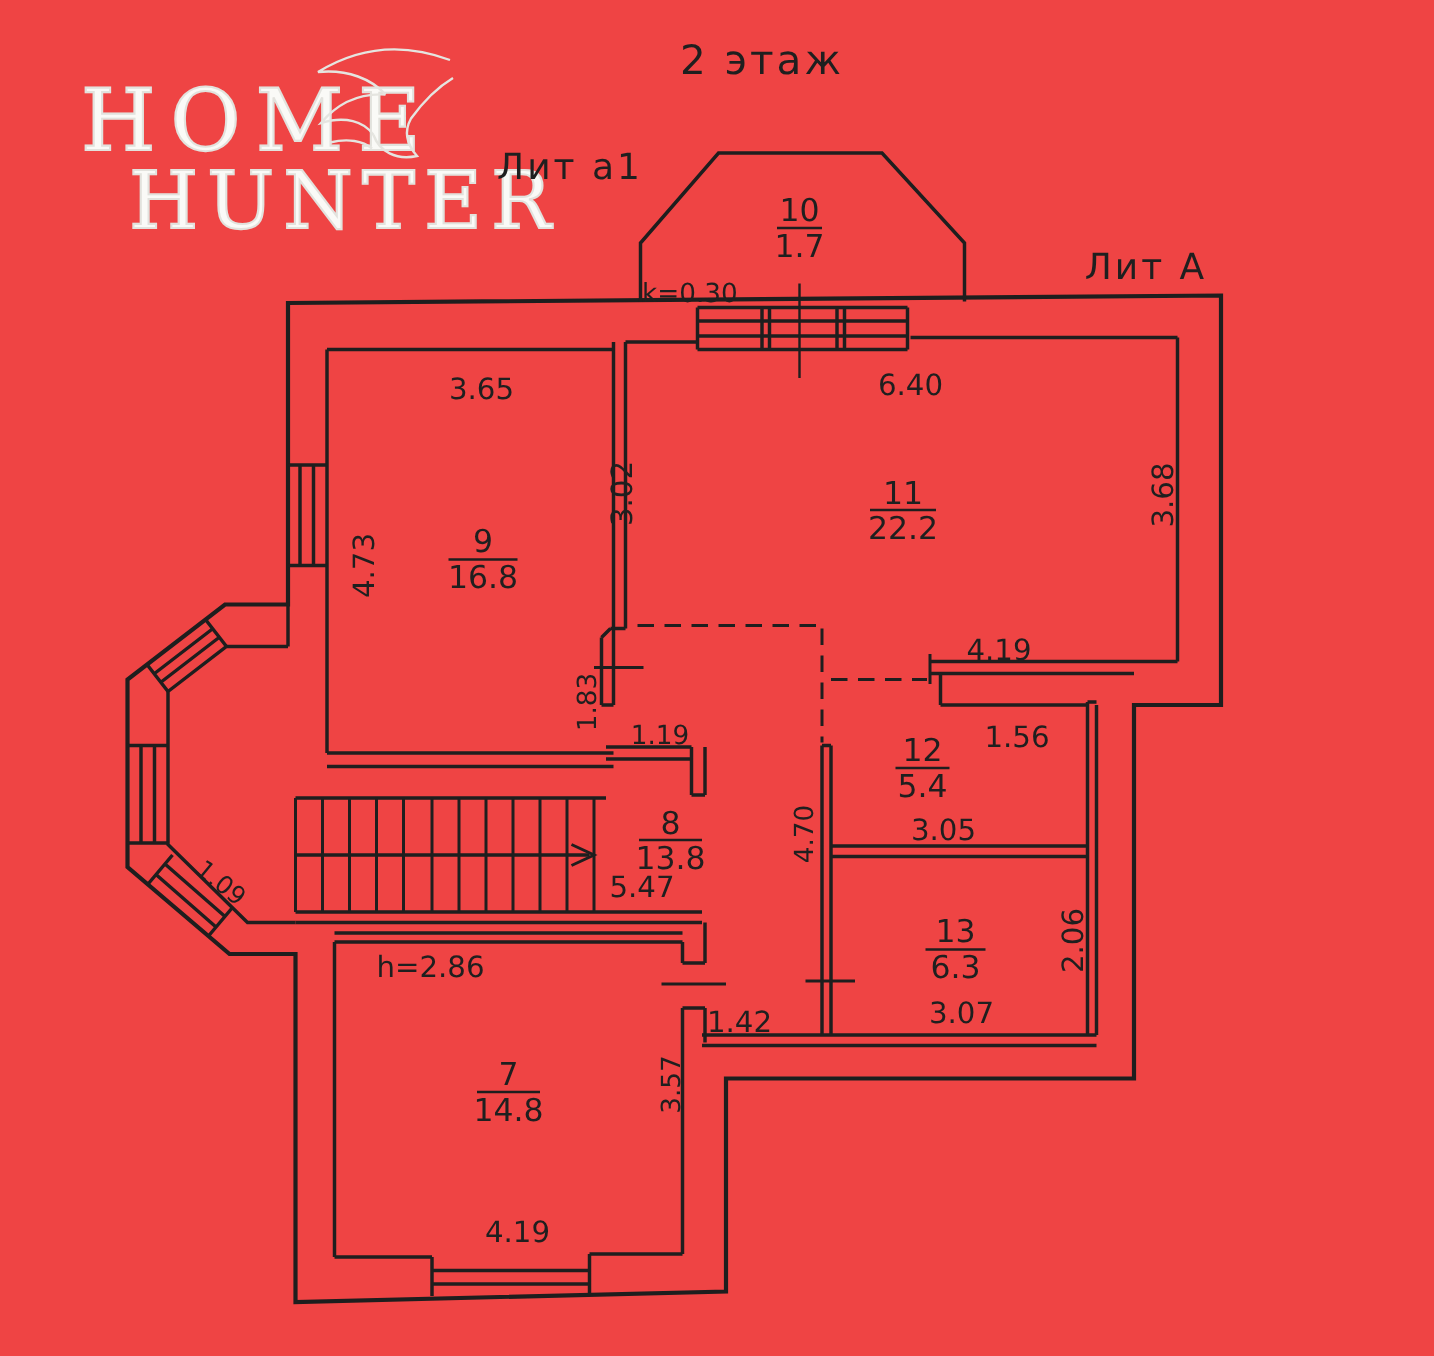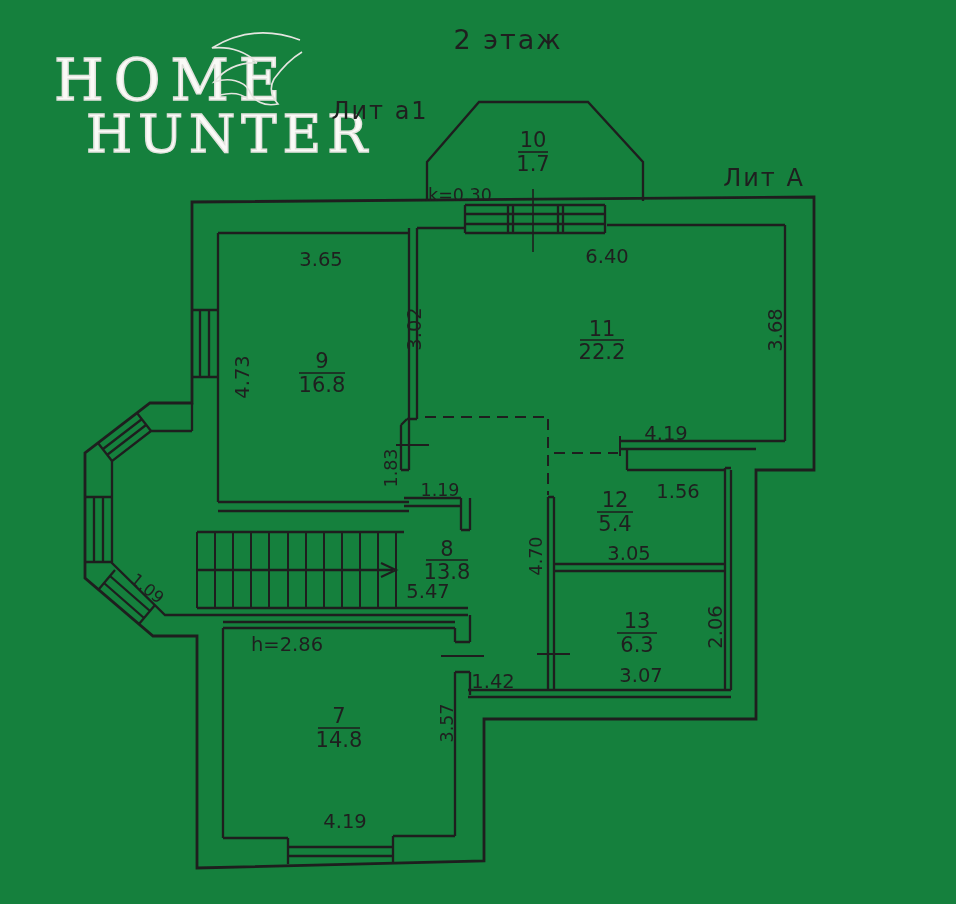--- a/index.html
+++ b/index.html
@@ -1,16 +1,16 @@
 <!DOCTYPE html>
 <html><head>
 <meta charset="utf-8">
 <style>
   html,body{margin:0;padding:0;background:#ffffff;}
-  .page{position:relative;width:956px;height:904px;background:#15803d;overflow:hidden;
+  .page{position:relative;width:956px;height:904px;background:#ef4444;overflow:hidden;
         font-family:"DejaVu Sans",sans-serif;}
   svg{position:absolute;left:0;top:0;}
   svg text{font-family:"DejaVu Sans",sans-serif;fill:#1f1f1f;}
   .mid{text-anchor:middle;}
   .t27{font-size:27px;letter-spacing:2px;}
   .t24{font-size:24px;letter-spacing:2px;}
   .t21{font-size:21px;}
   .t19{font-size:19.5px;}
   .t17{font-size:17.5px;}
   .t16{font-size:16.5px;}

